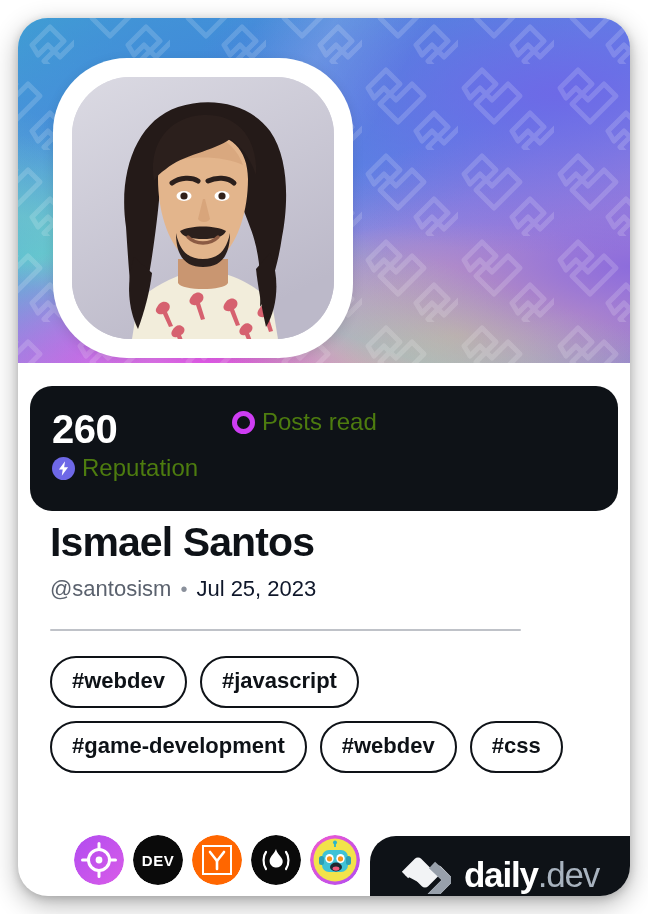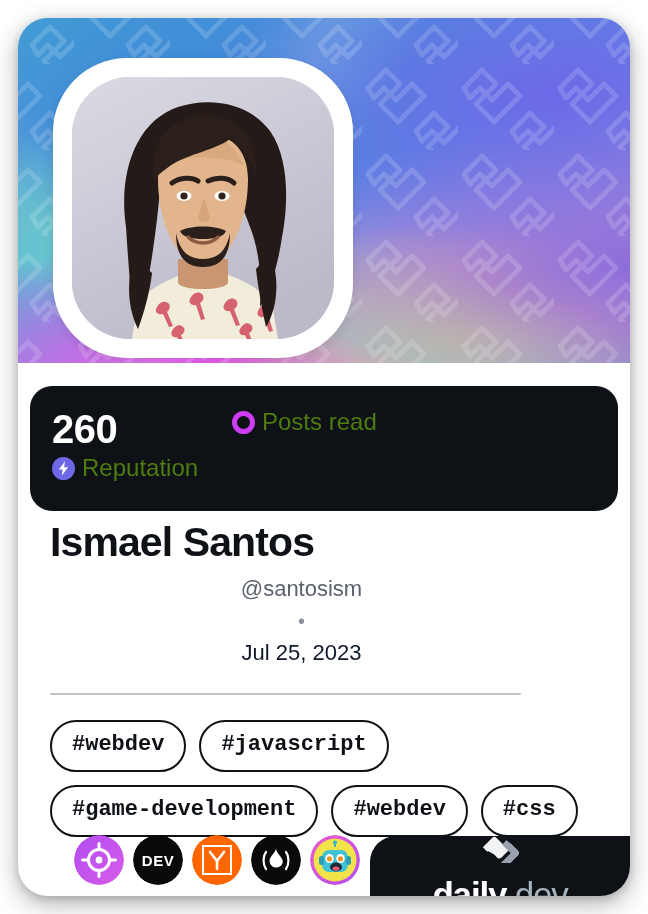--- a/index.html
+++ b/index.html
@@ -124,21 +124,20 @@
     letter-spacing: -0.9px;
     line-height: 48px;
   }
   .sub {
     margin: 10px 0 0 32px;
     font-size: 22px;
     line-height: 26px;
     display: flex;
     align-items: center;
     gap: 9px;
-    flex-direction: column;
   }
   .handle { color: #5b626e; }
   .dot { color: #8a909b; font-size: 20px; line-height: 20px; }
   .date { color: #0f172a; }
 
   .divider {
     margin: 27px 32px 0 32px;
     height: 2px;
     background: #bfc2c8;
     border-radius: 1px;
@@ -154,21 +153,20 @@
   .tag {
     border: 2.4px solid #0e1217;
     border-radius: 999px;
     padding: 10px 20px 12px 20px;
     font-size: 22px;
     font-weight: 700;
     color: #0e1217;
     line-height: 26px;
     background: #fff;
     white-space: nowrap;
-    font-family: Liberation Mono, monospace;
   }
 
   
   .badges {
     position: absolute;
     left: 56px;
     top: 817px;
     display: flex;
     gap: 9px;
   }
@@ -181,21 +179,20 @@
     top: 818px;
     width: 260px;
     height: 78px;
     background: #0e1217;
     border-top-left-radius: 26px;
     border-bottom-right-radius: 30px;
     display: flex;
     align-items: center;
     justify-content: center;
     gap: 13px;
-    flex-direction: column;
   }
   .ddev-mark { width: 50px; height: 38px; display:block; }
   .ddev-text {
     font-size: 35px;
     font-weight: 700;
     letter-spacing: -1.2px;
     line-height: 38px;
   }
   .ddev-text .w { color: #ffffff; }
   .ddev-text .g { color: #a8b3bf; font-weight: 400; }

